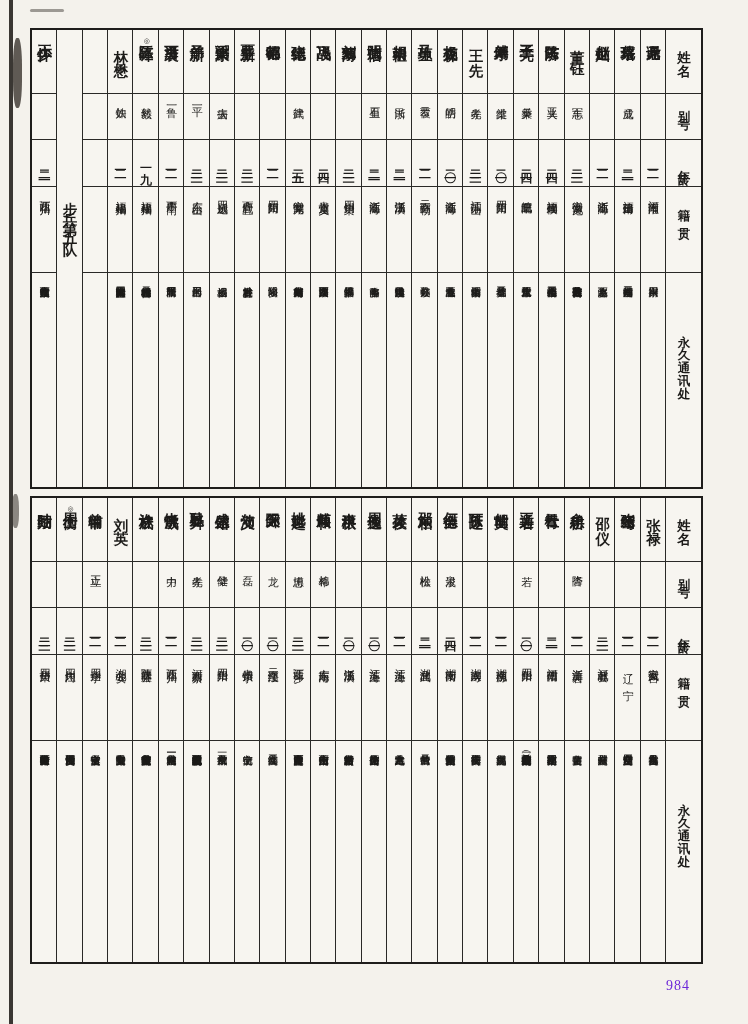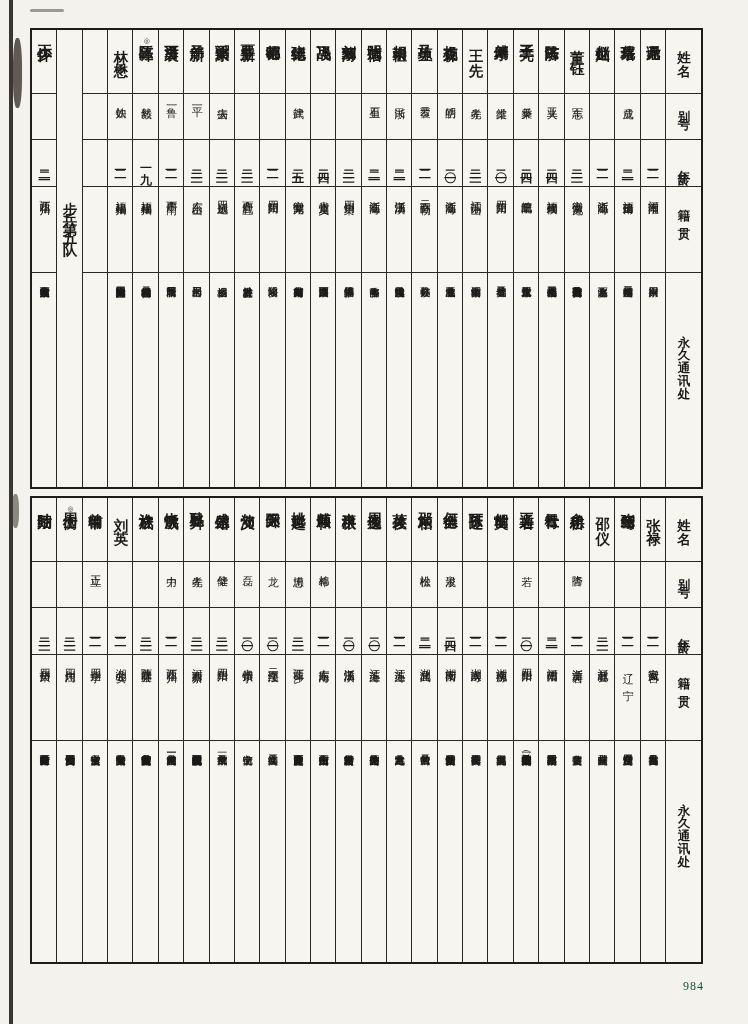--- a/index.html
+++ b/index.html
@@ -63,22 +63,22 @@
   .header-col .cd .vtext { letter-spacing:13px; padding-top:52px; font-size:12.5px; }
 
   .section-col { justify-content:flex-start; }
   .section-label {
     writing-mode:vertical-rl; text-orientation:upright;
     font-size:14.5px; font-weight:700; letter-spacing:10px;
     padding-top:160px; margin:0 auto;
   }
 
   .page-number {
-    position:absolute; right:44px; bottom:30px;
-    font-size:12px; letter-spacing:1px; color:#14532d;
+    position:absolute; right:58px; bottom:30px;
+    font-size:14px; letter-spacing:1px; color:#6d28d9;
   }
 </style>
 </head>
 <body>
 
 <div class="page">
   <div class="binding-edge"></div>
   <div class="smudge s1"></div>
   <div class="smudge s2"></div>
   <div class="smudge s3"></div>

